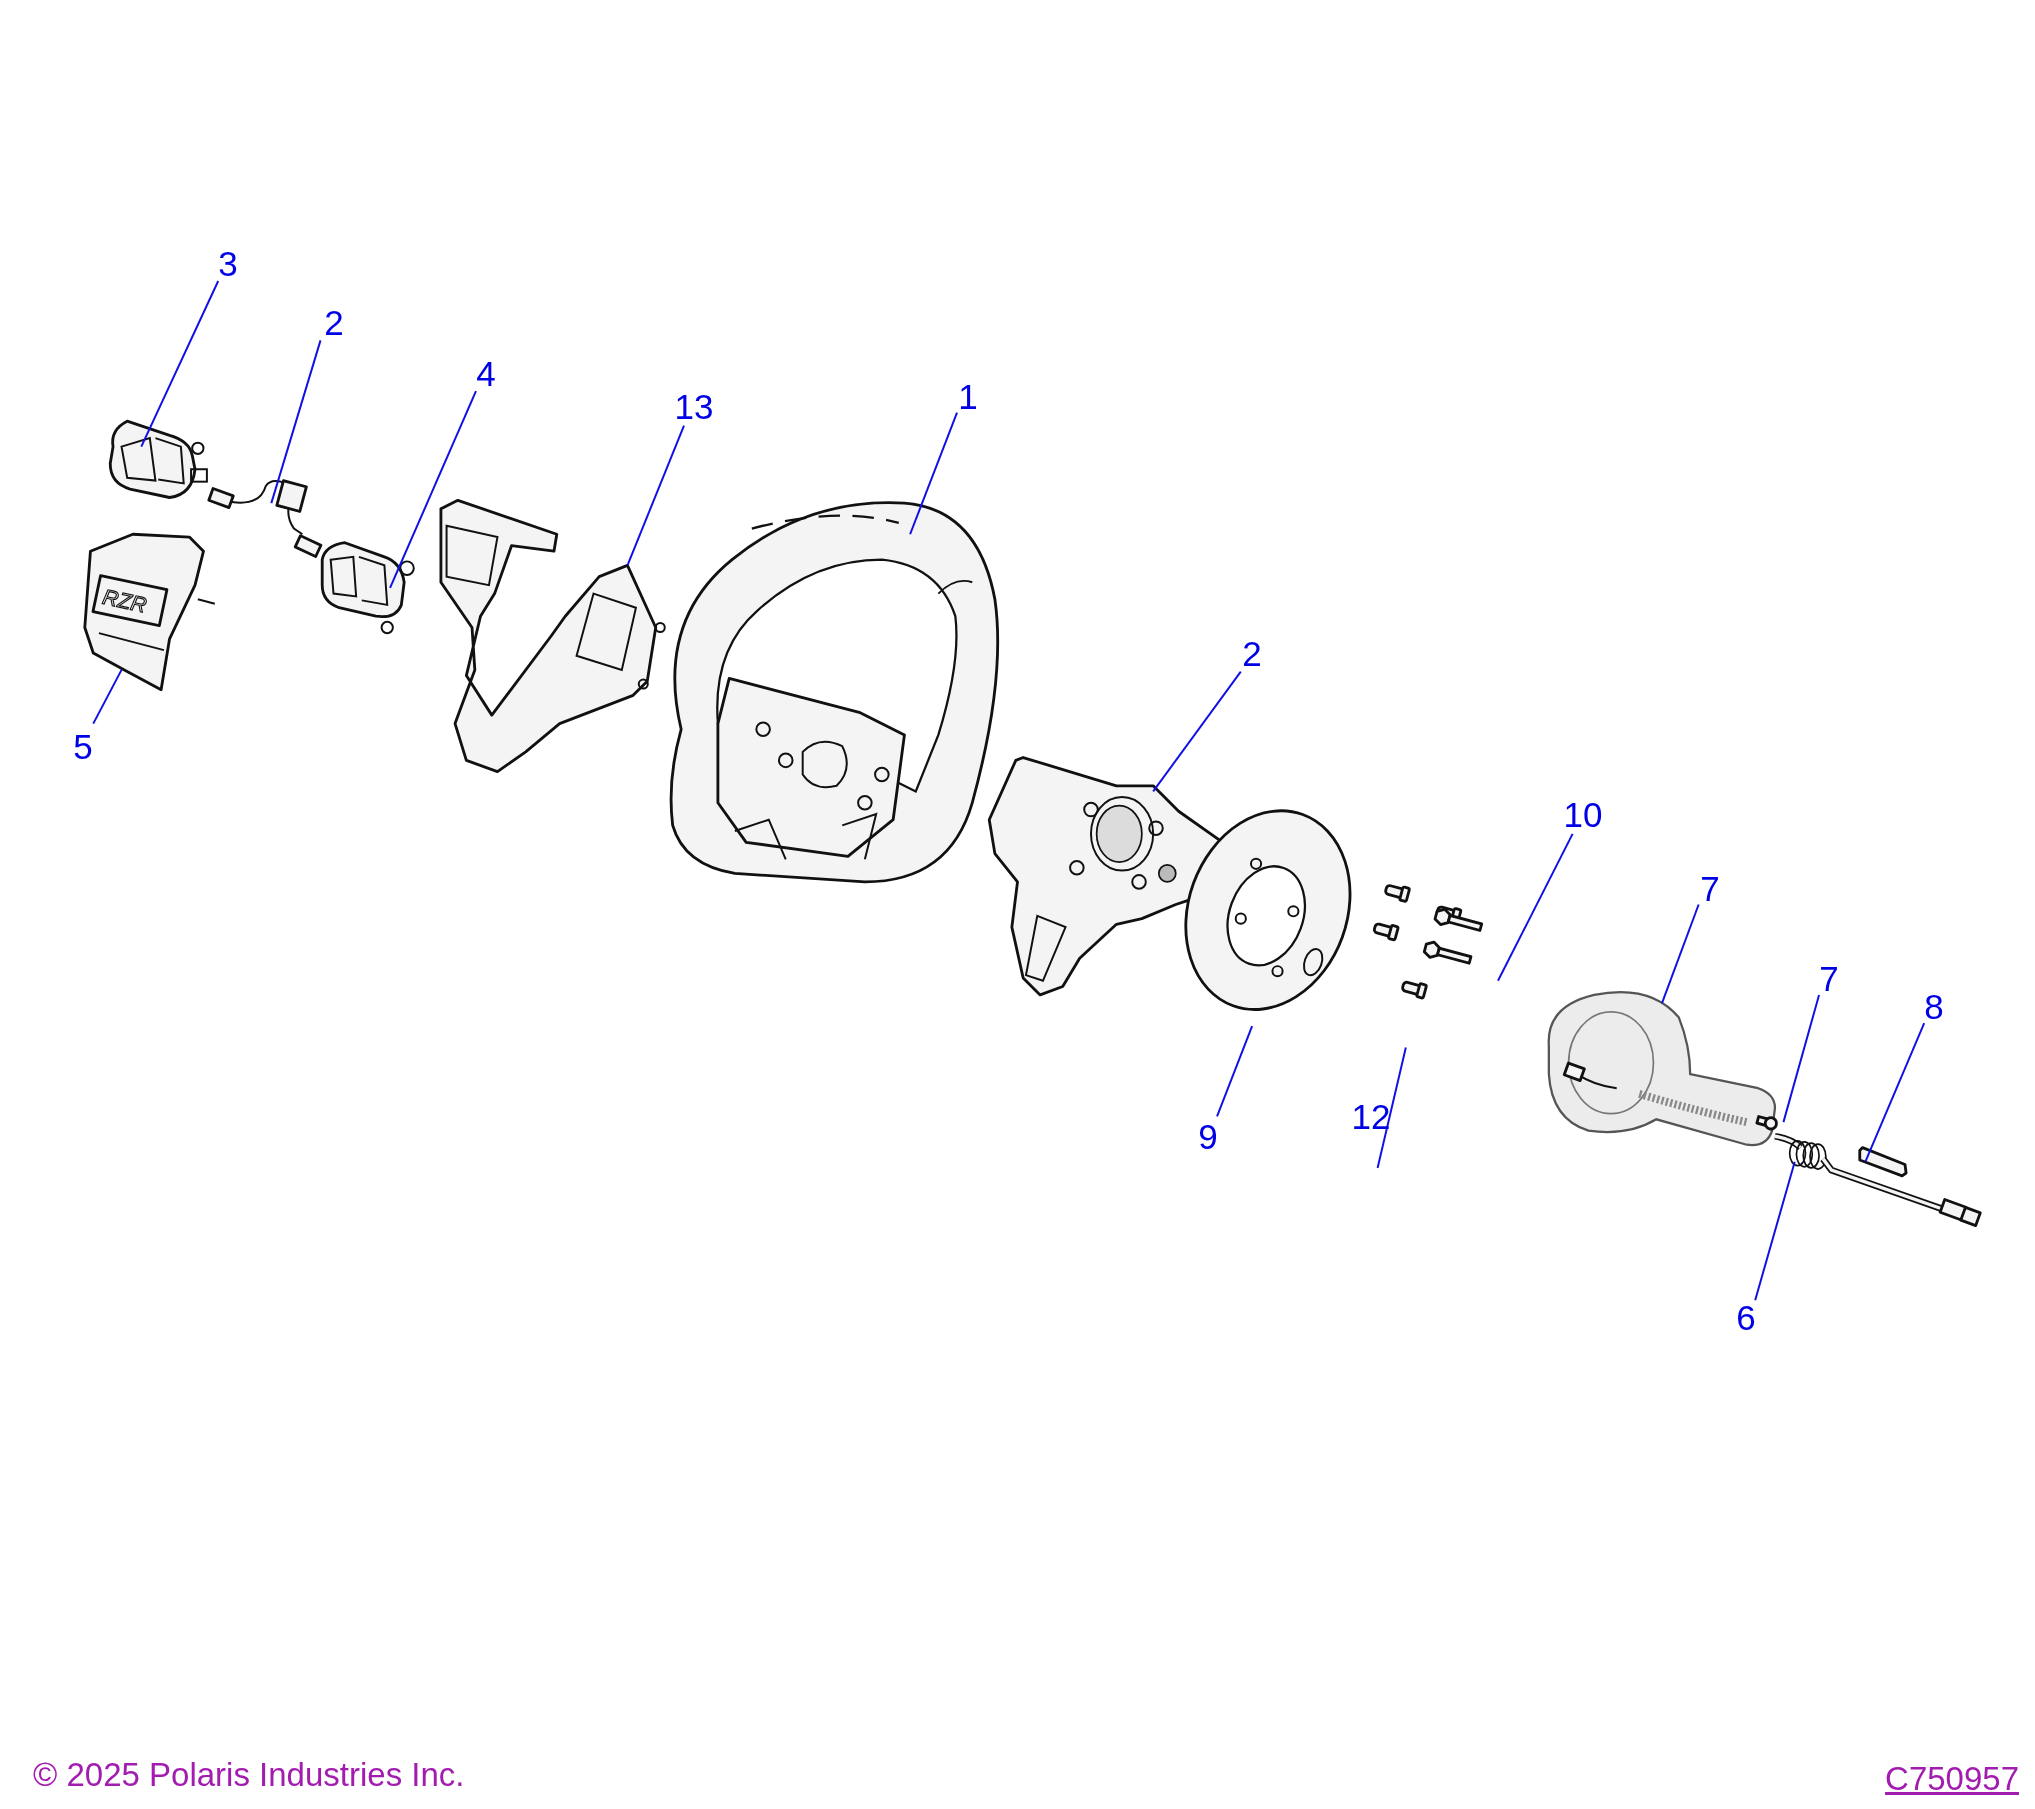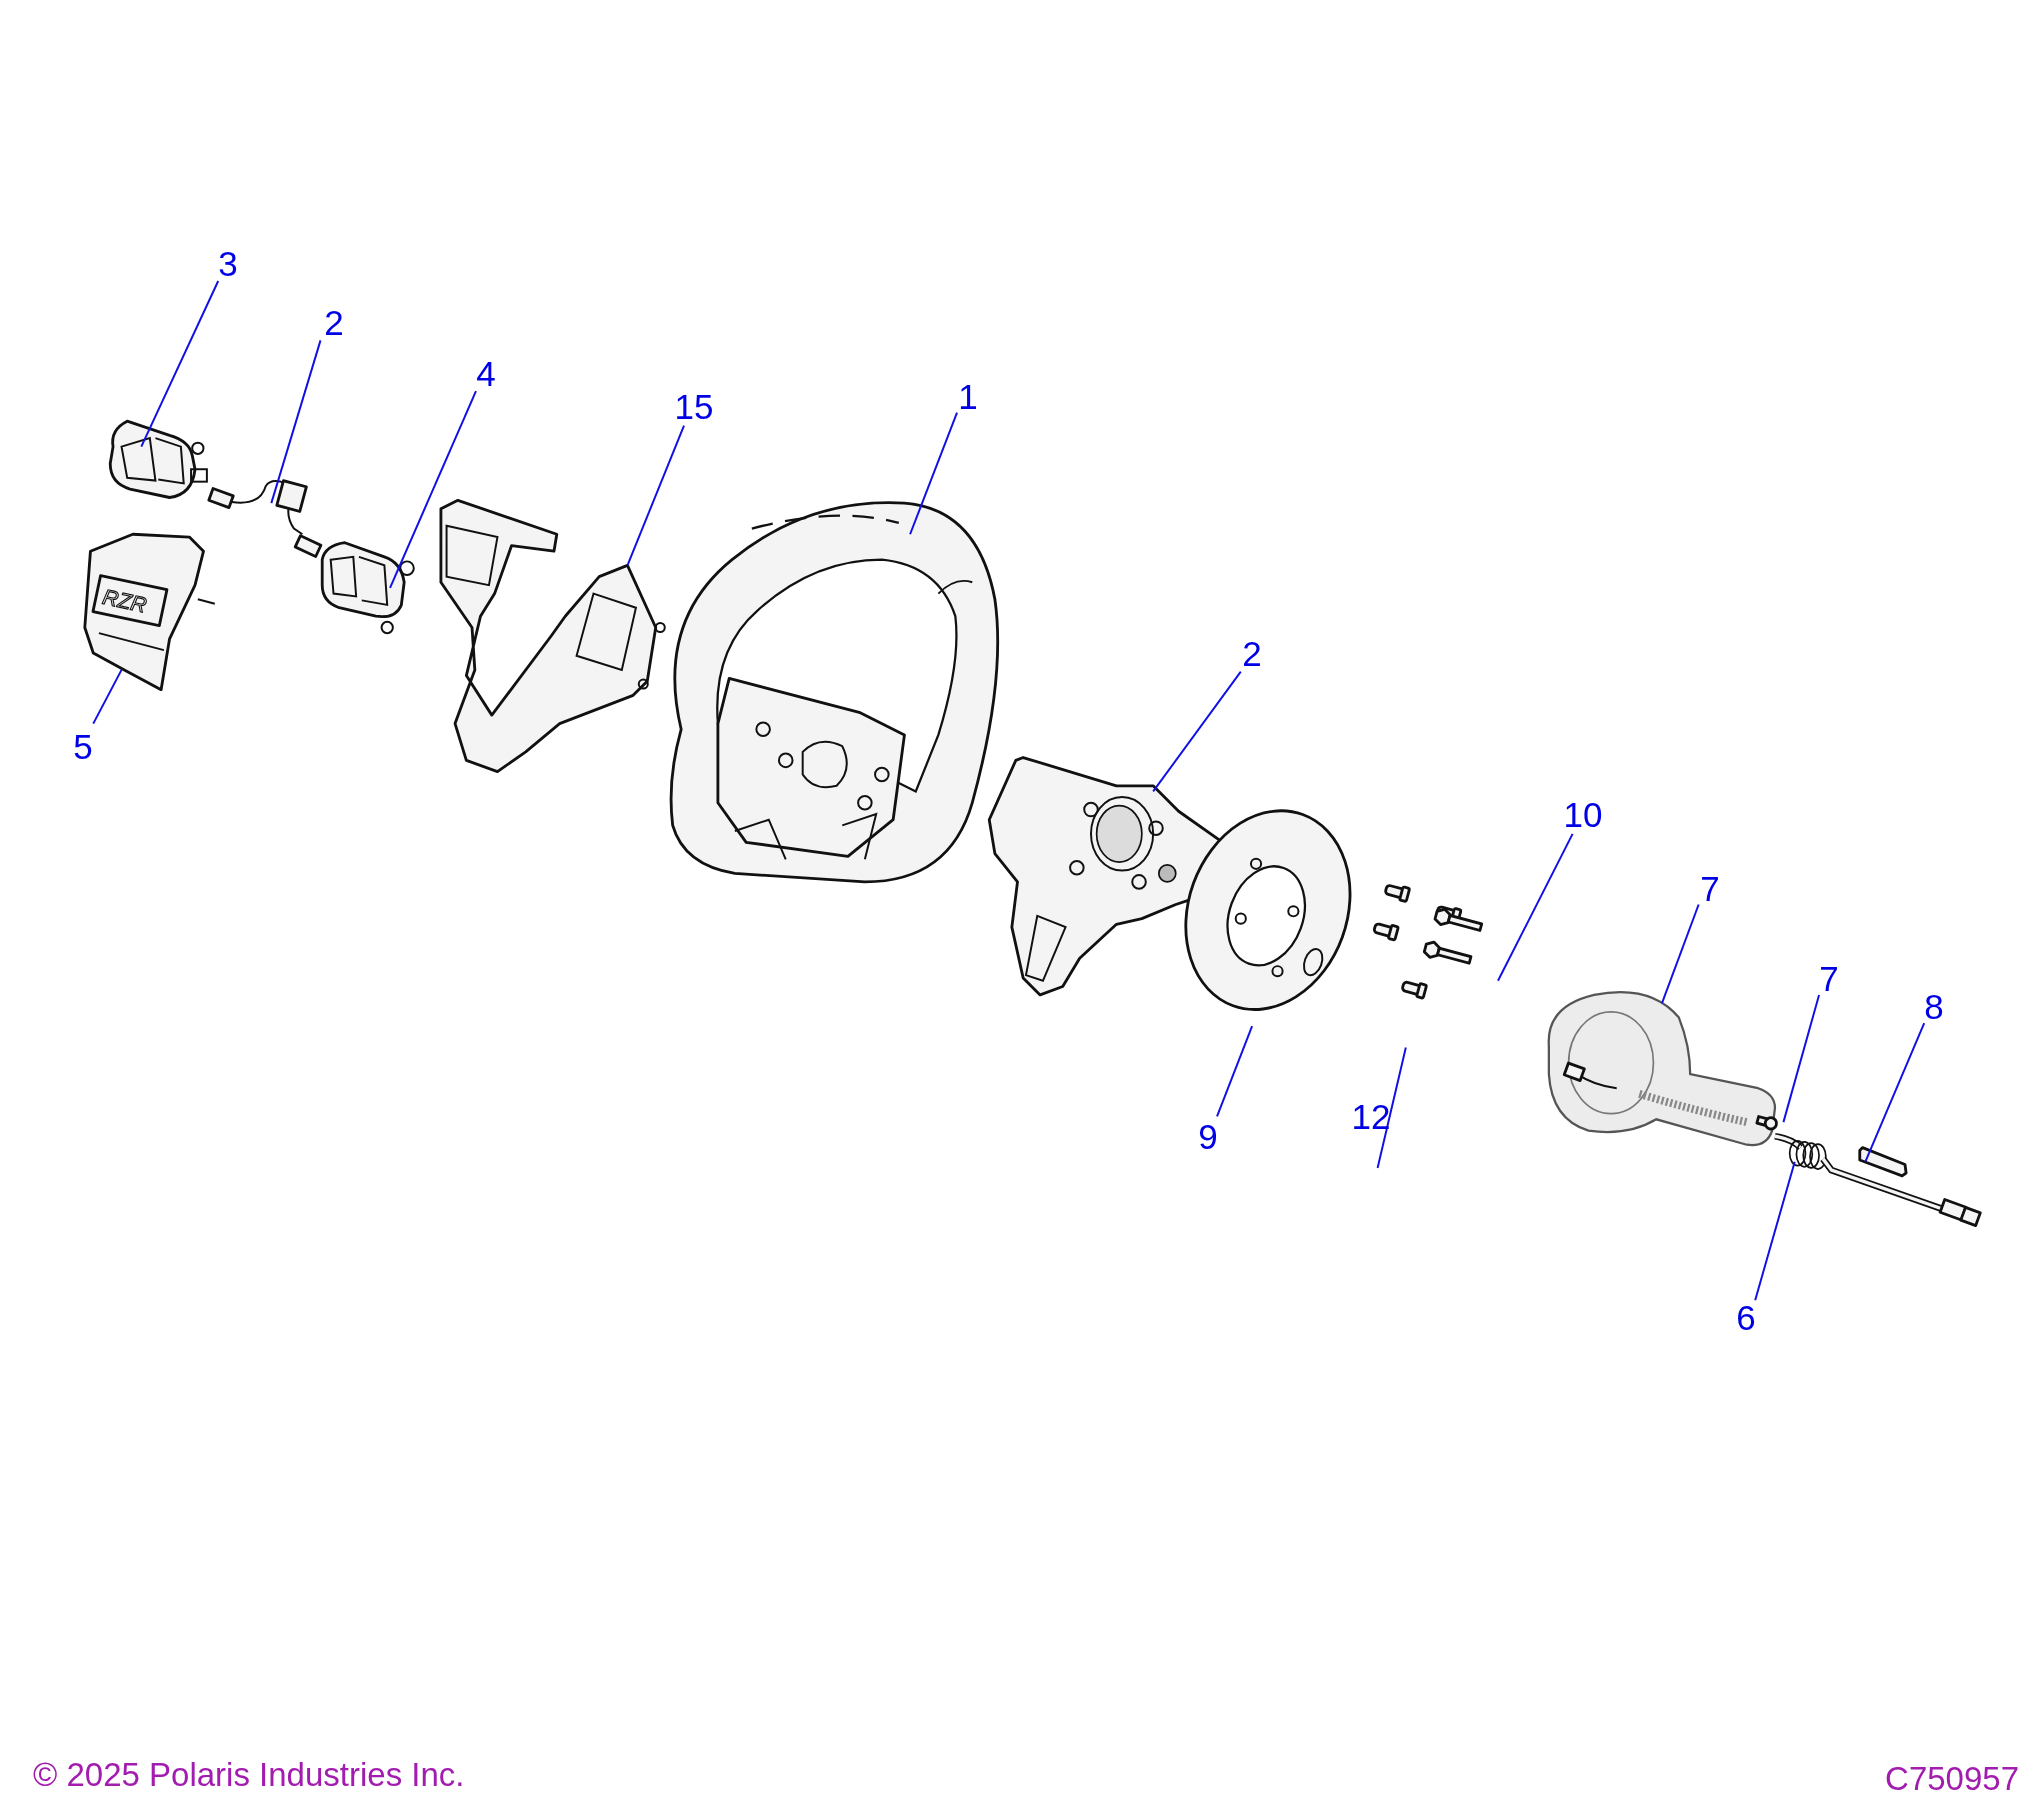--- a/index.html
+++ b/index.html
@@ -1,21 +1,21 @@
 <!DOCTYPE html>
 <html style="font-size:9px"><head>
 <meta charset="utf-8">
 <style>
   html, body { margin:0; padding:0; background:#ffffff; }
   body { width:2035px; height:1809px; position:relative; overflow:hidden; font-family:"Liberation Sans", sans-serif; }
   #diagram { position:absolute; left:0; top:0; width:2035px; height:1809px; }
   .callout-label { position:absolute; font-family:"Liberation Sans", sans-serif; font-size:35px; line-height:1; color:#0000e6; transform:translate(-50%,-50%); white-space:nowrap; cursor:pointer; }
   .footer-text { position:absolute; font-family:"Liberation Sans", sans-serif; font-size:33px; color:#a21caf; line-height:1; white-space:nowrap; }
   #copyright { left:33px; top:1758px; }
-  #drawing-id { right:16px; top:1762px; }
+  #drawing-id { right:16px; top:1762px;text-decoration:underline; }
   .part { stroke:#111; stroke-width:5; fill:#f4f4f4; stroke-linejoin:round; }
   .part-thin { stroke:#111; stroke-width:3.5; fill:none; }
   .part-dash { stroke:#111; stroke-width:4; fill:none; stroke-dasharray:38 22; }
   .leader { stroke:#1010e6; stroke-width:3.5; fill:none; }
   .glass { stroke:#555; stroke-width:4; fill:#e6e6e6; fill-opacity:0.75; }
 </style>
 </head>
 <body>
 
 <svg id="diagram" viewBox="0 0 3600 3200" xmlns="http://www.w3.org/2000/svg">
@@ -183,18 +183,18 @@
 <div class="callout-label" style="left:228px;  top:263px;">3</div>
 <div class="callout-label" style="left:486px;  top:373px;">4</div>
 <div class="callout-label" style="left:83px;  top:746px;">5</div>
 <div class="callout-label" style="left:1746px; top:1317px;">6</div>
 <div class="callout-label" style="left:1710px; top:888px;">7</div>
 <div class="callout-label" style="left:1934px; top:1006px;">8</div>
 <div class="callout-label" style="left:1208px; top:1136px;">9</div>
 <div class="callout-label" style="left:1583px; top:814px;">10</div>
 <div class="callout-label" style="left:1829px; top:978px;">7</div>
 <div class="callout-label" style="left:1371px; top:1116px;">12</div>
-<div class="callout-label" style="left:694px; top:406px;">15</div>
+<div class="callout-label" style="left:694px; top:406px;">13</div>
 <div class="callout-label" style="left:1252px; top:653px;">2</div>
 
 <div id="copyright" class="footer-text">© 2025 Polaris Industries Inc.</div>
 <div id="drawing-id" class="footer-text">C750957</div>
 
 
 </body></html>

